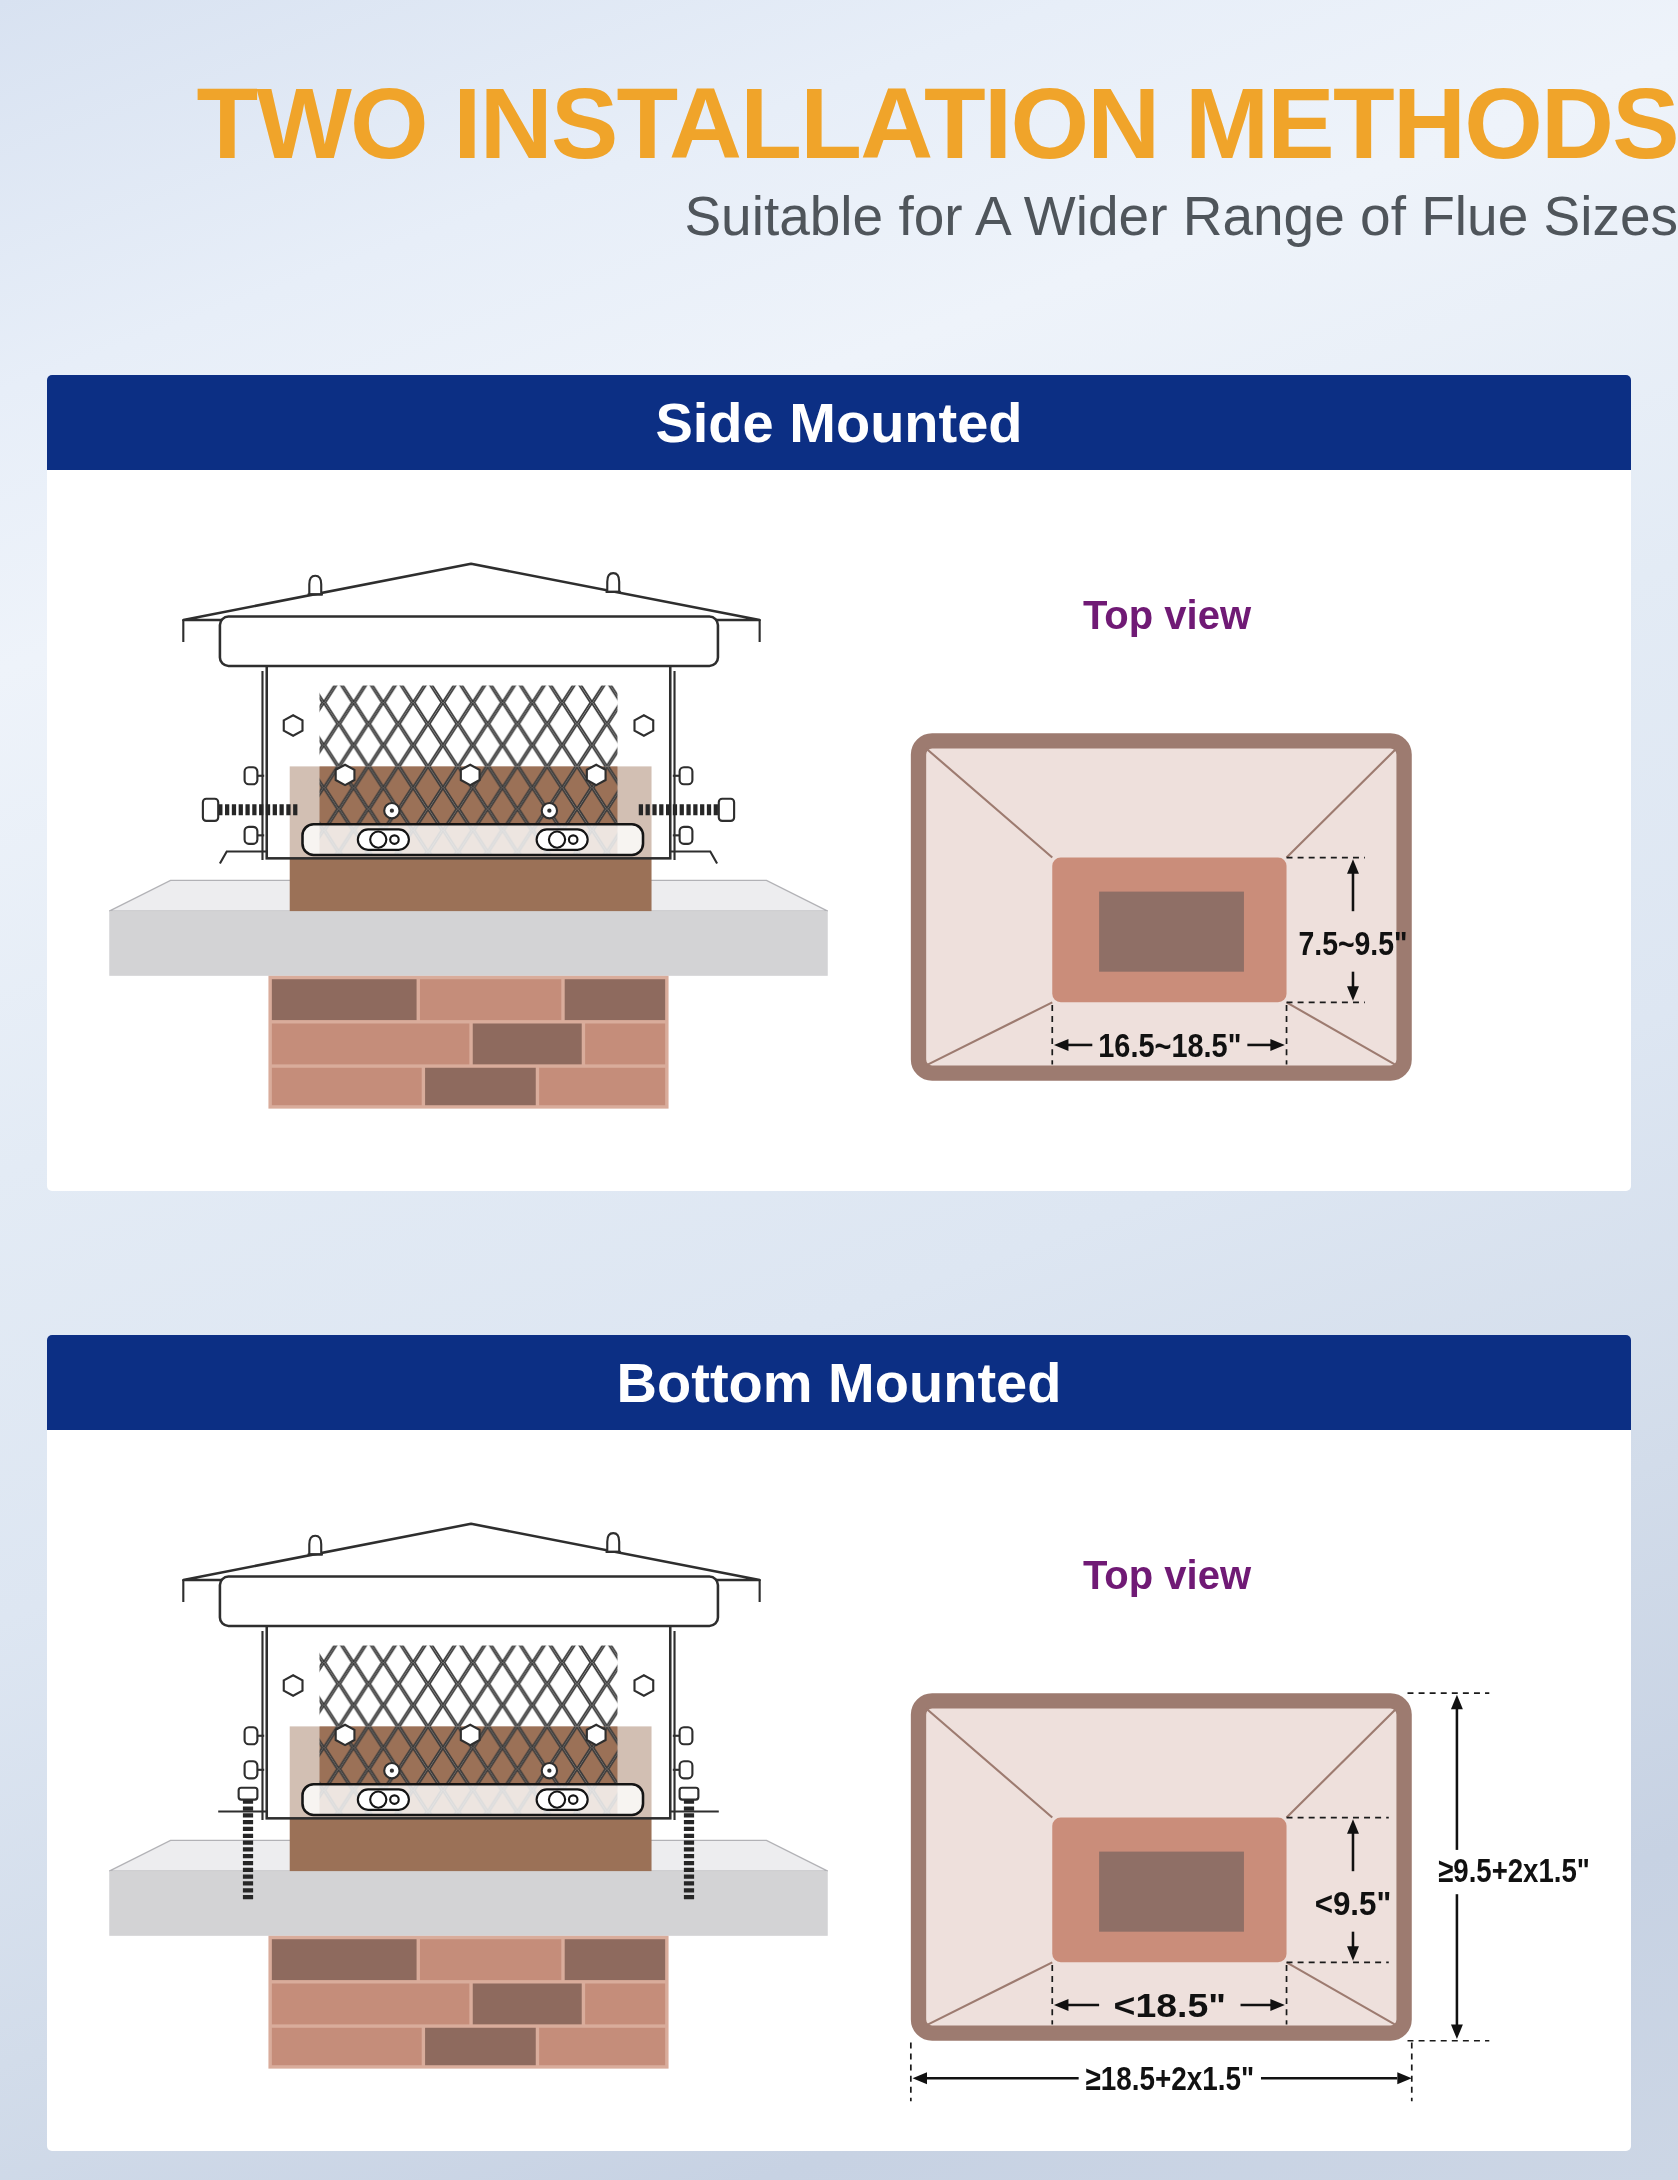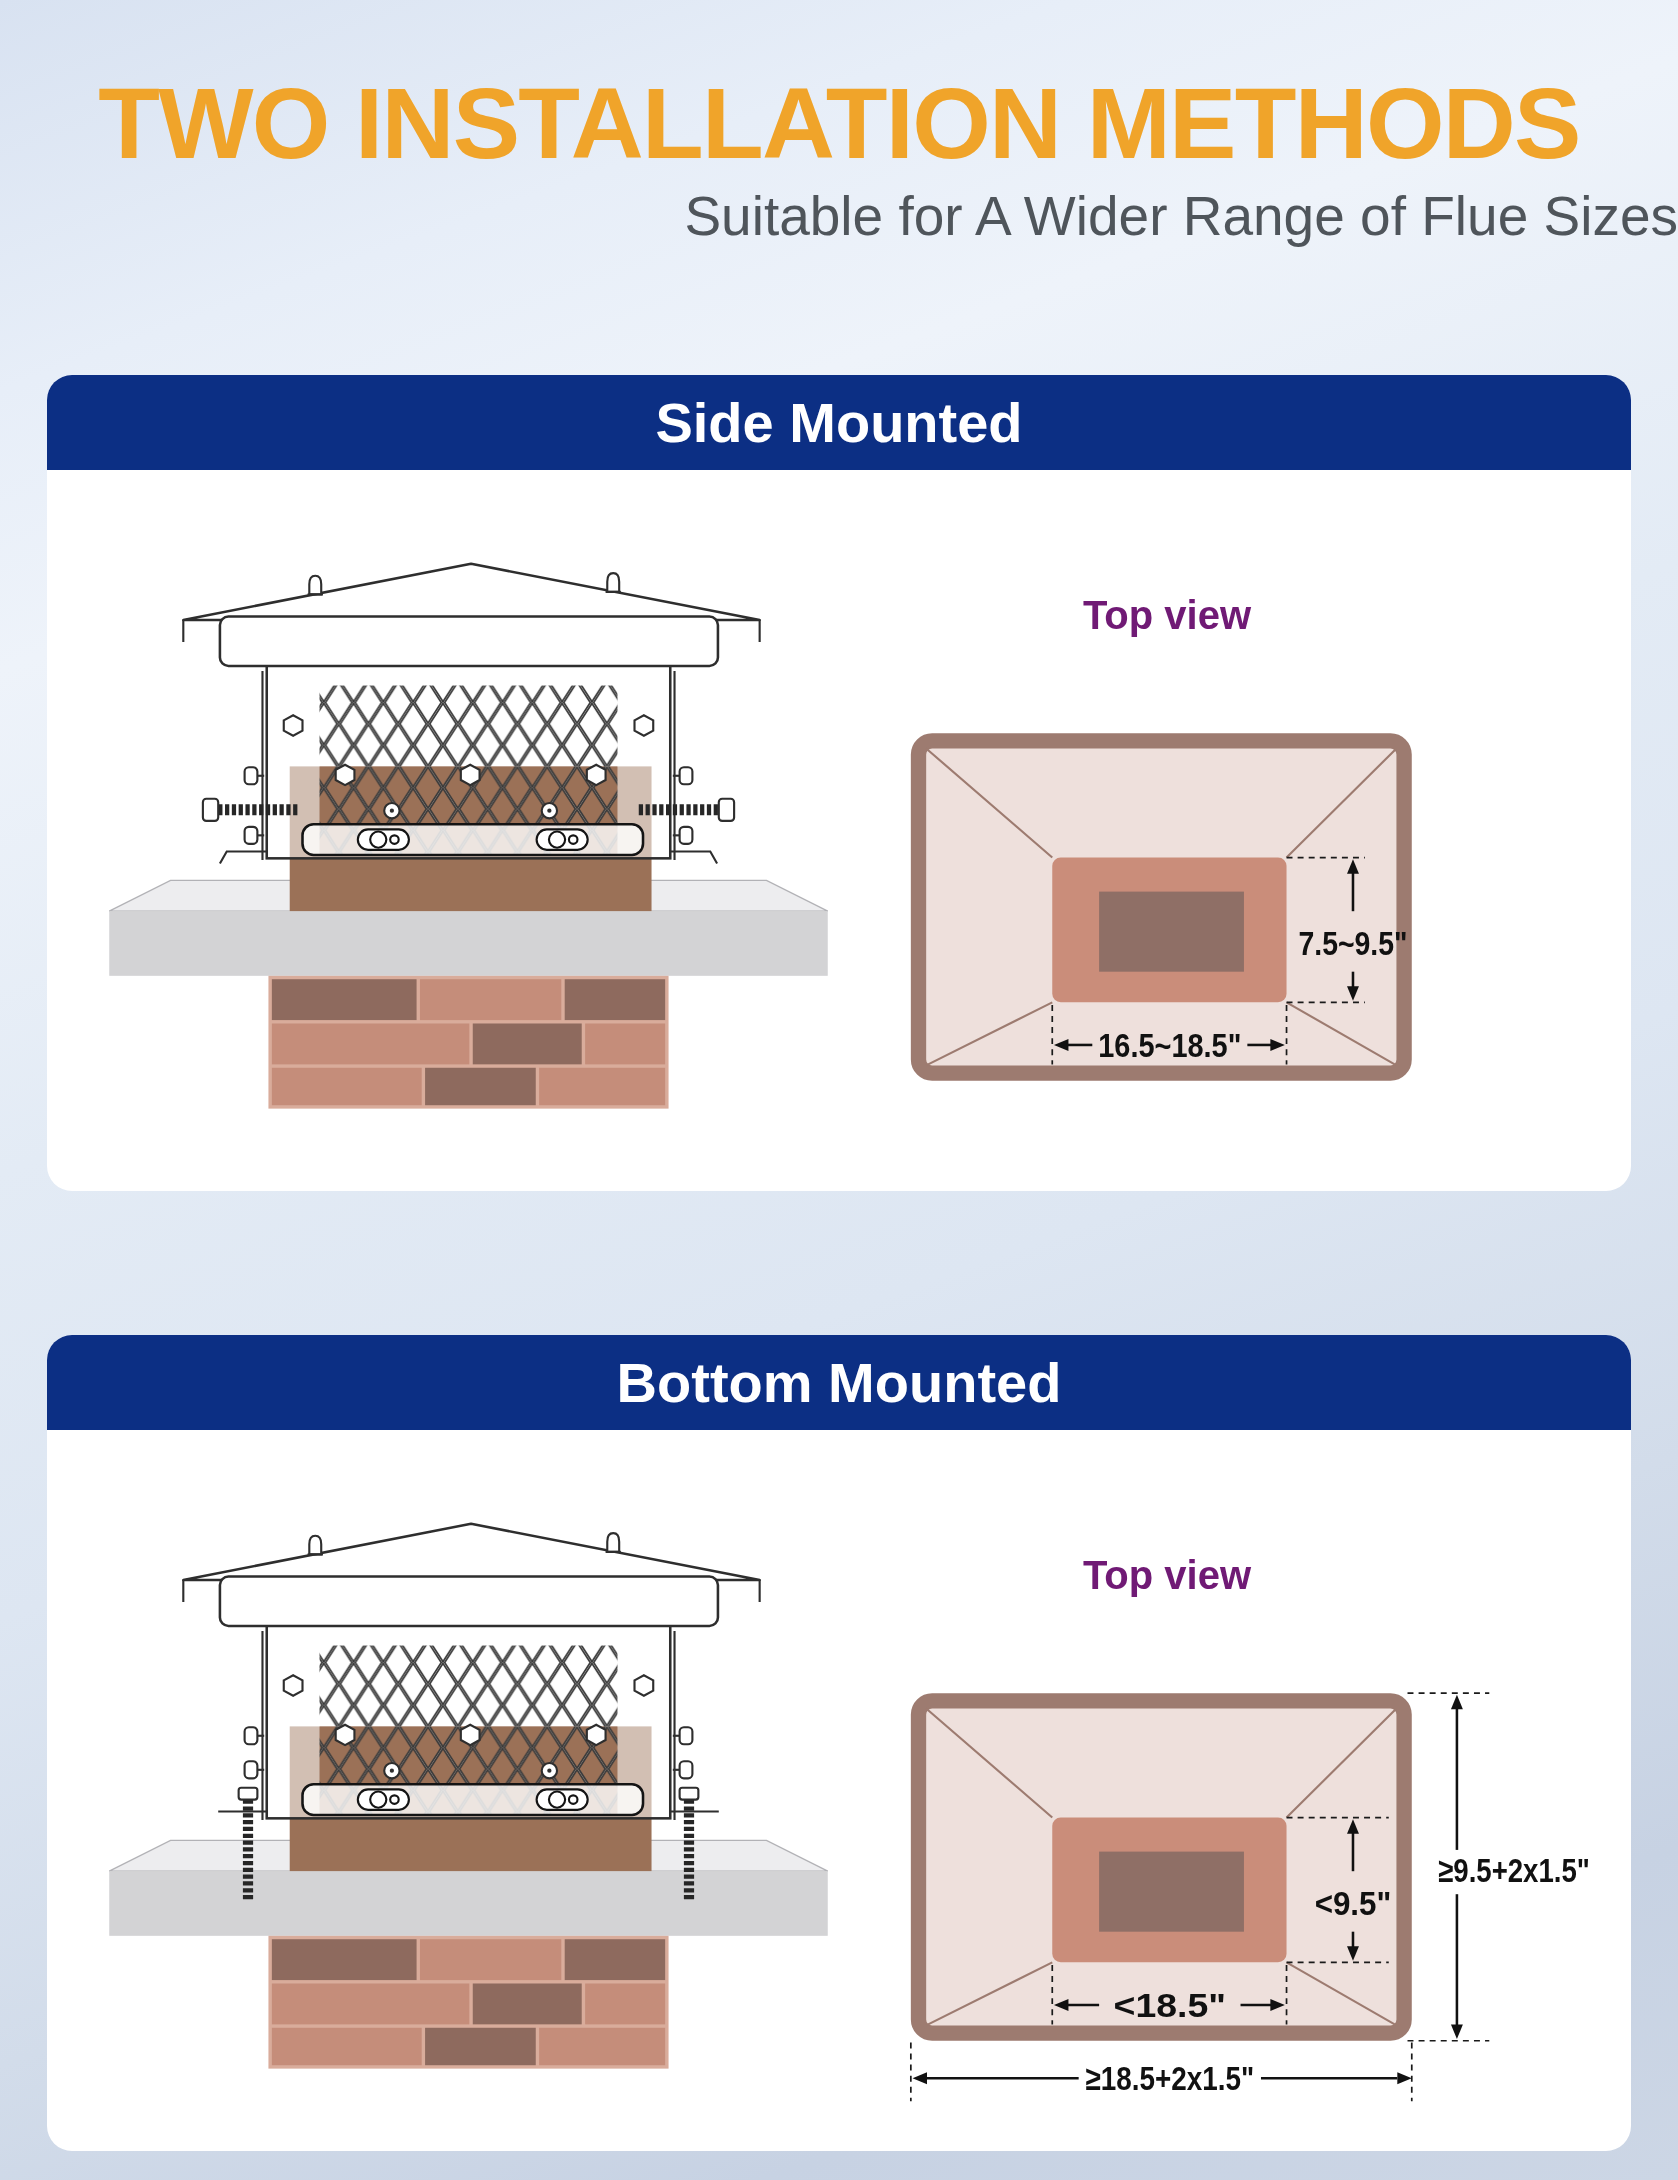--- a/index.html
+++ b/index.html
@@ -1,24 +1,24 @@
 <!DOCTYPE html>
 <html style="font-size:13.6px"><head>
 <meta charset="utf-8">
 <style>
   html,body{margin:0;padding:0;}
   body{font-family:"Liberation Sans","DejaVu Sans",sans-serif;}
   .page{position:relative;width:1678px;height:2181px;overflow:hidden;
         background:linear-gradient(160deg,#d8e2f1 0%,#e7eef8 14%,#eef3fa 24%,#e3ebf5 42%,#dde6f2 58%,#d2dcea 74%,#c7d2e3 88%,#ccd6e5 100%);}
-  .main-title{position:absolute;left:0;right:0;top:73px;text-align:center;
+  .main-title{position:absolute;left:0;right:0;top:73px;text-align:right;
         font-size:101px;font-weight:bold;letter-spacing:-1.7px;color:#F0A42A;line-height:1;}
   .subtitle{position:absolute;left:0;right:0;top:189px;text-align:right;
         font-size:55px;font-weight:400;color:#4F555B;line-height:1;}
   .panel{position:absolute;left:47px;width:1584px;height:816px;background:#ffffff;
-        border-radius:25px;overflow:hidden;}
+        border-radius:5px;overflow:hidden;}
   .panel-1{top:375px;}
   .panel-2{top:1335px;}
   .panel-header{position:absolute;left:0;top:0;right:0;height:95px;background:#0C2F84;
         display:flex;align-items:center;justify-content:center;}
   .panel-header span{color:#ffffff;font-size:56px;font-weight:bold;line-height:1;}
   .chimney-svg{position:absolute;left:38px;top:136px;width:767px;height:647px;}
   .topview-title{position:absolute;left:839px;top:220px;width:562px;text-align:center;
         font-size:40px;font-weight:700;color:#701a75;line-height:1;}
   .topview-svg{position:absolute;left:839px;top:336px;width:767px;height:443px;}
   .dim-text{font-family:"Liberation Sans","DejaVu Sans",sans-serif;font-size:40px;font-weight:bold;fill:#111111;}

